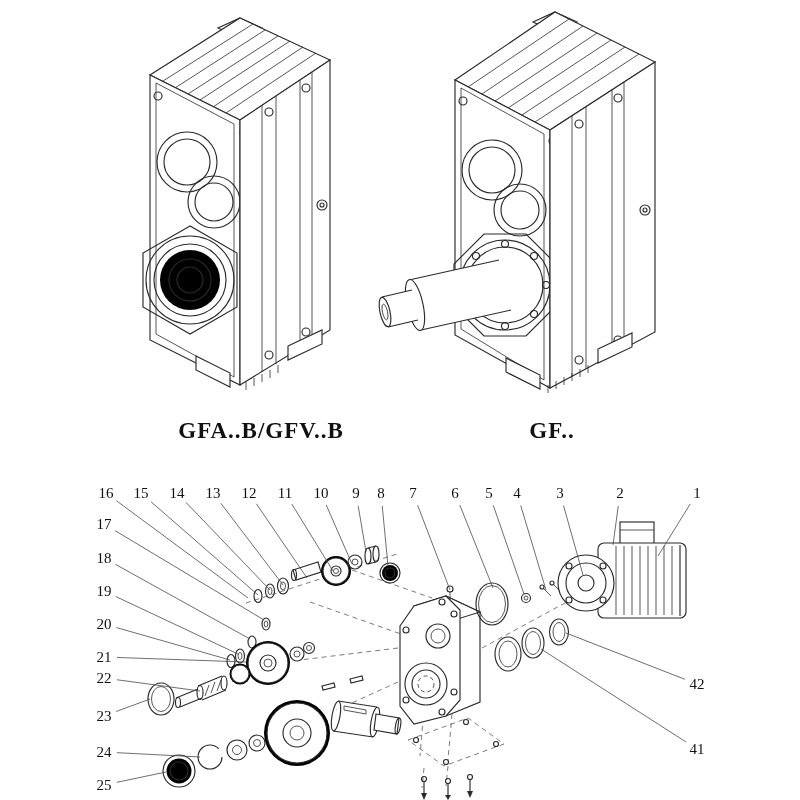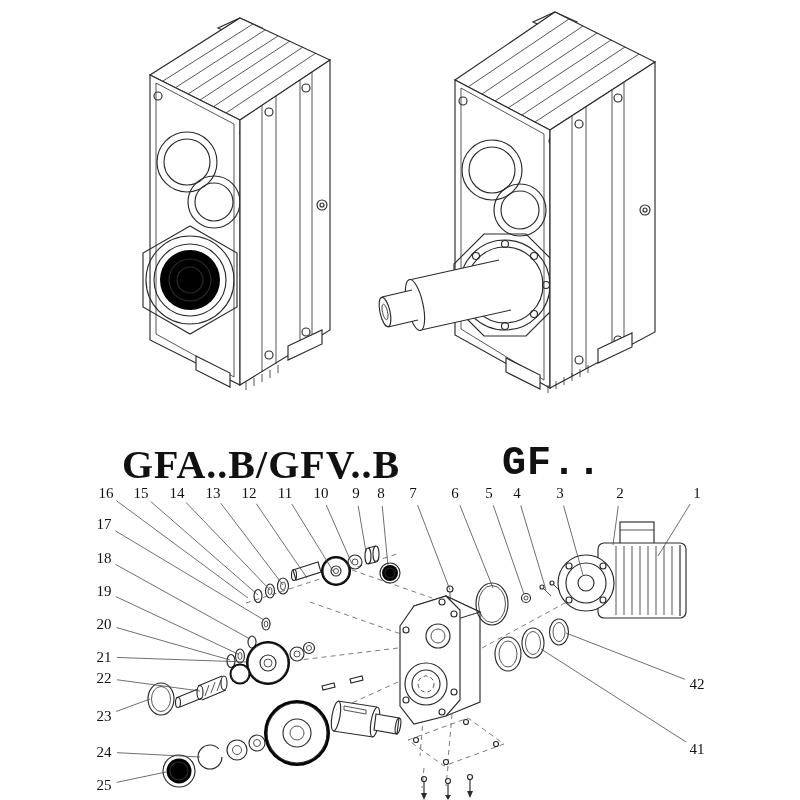--- a/index.html
+++ b/index.html
@@ -1,20 +1,20 @@
 <!DOCTYPE html>
 <html><head>
 <meta charset="utf-8">
 <style>
   html,body{margin:0;padding:0;background:#fff;}
   #page{position:relative;width:800px;height:800px;background:#ffffff;overflow:hidden;
         font-family:"Liberation Serif",serif;}
   #art{position:absolute;left:0;top:0;}
   .model-label{position:absolute;transform:translateX(-50%);font-weight:bold;
-        font-size:40px;letter-spacing:1px;color:#111;white-space:nowrap;margin-top:23px;}
+        font-size:23px;letter-spacing:1px;color:#111;white-space:nowrap;}
   
   .ln{stroke:#2b2b2b;fill:none;stroke-width:1.15;}
   .lnf{stroke:#2b2b2b;fill:#ffffff;stroke-width:1.15;}
   .thin{stroke:#2b2b2b;fill:none;stroke-width:0.8;}
   .dash{stroke:#5a5a5a;fill:none;stroke-width:0.8;stroke-dasharray:5 4;}
   .hid{stroke:#2b2b2b;fill:none;stroke-width:0.8;stroke-dasharray:4 3;}
   .leader{stroke:#4a4a4a;stroke-width:0.8;}
   .callout{font:15px "Liberation Serif",serif;fill:#111;text-anchor:middle;}
 </style>
 </head>
@@ -378,16 +378,16 @@
           <line x1="684.8856755618209" y1="679.2837362874264" x2="566" y2="633" class="leader"></line>
           <text x="697" y="689" class="callout">42</text>
           <line x1="686.0555711934696" y1="741.9843405086344" x2="541" y2="649" class="leader"></line>
           <text x="697" y="754" class="callout">41</text>
         </g>
     </g>
   </svg>
 
   <div>
     <div class="model-label" style="left:261px;top:418px;">GFA..B/GFV..B</div>
-    <div class="model-label" style="left:552px;top:418px;font-family:Liberation Mono, monospace;">GF..</div>
+    <div class="model-label" style="left:552px;top:418px;">GF..</div>
   </div>
 
 </div>
 
 </body></html>

